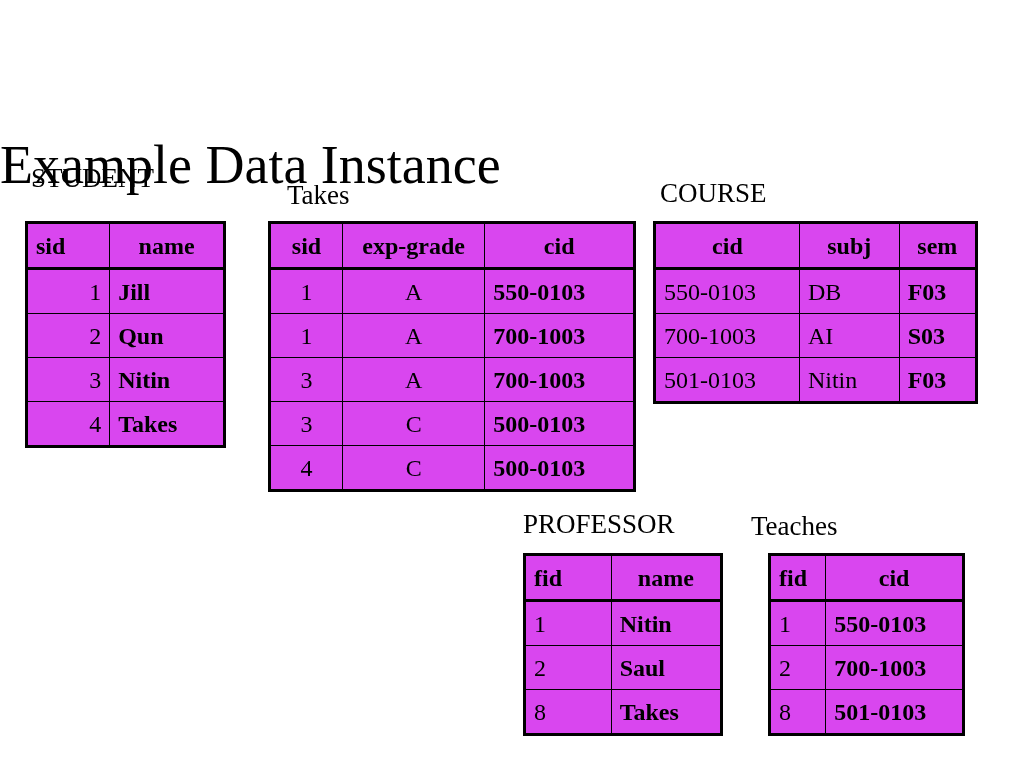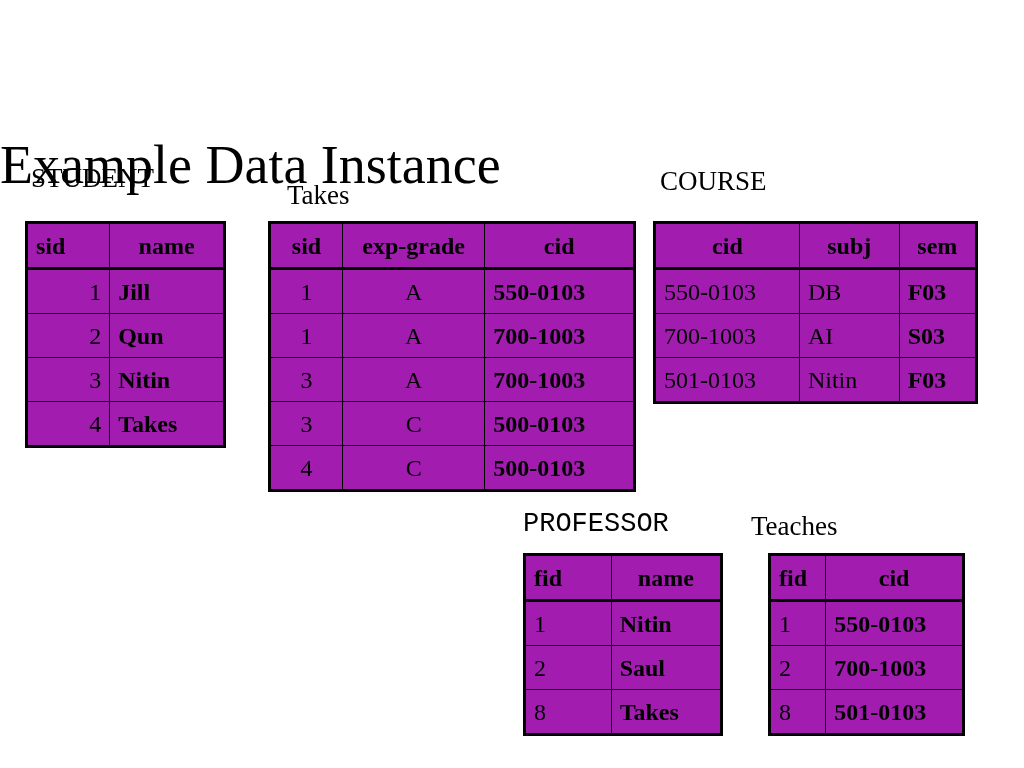--- a/index.html
+++ b/index.html
@@ -39,21 +39,21 @@
     line-height: 30px;
     font-weight: normal;
     white-space: nowrap;
   }
 
   
   .db-table {
     position: absolute;
     border-collapse: collapse;
     border: 3px solid #000000;
-    background: #a21caf;
+    background: #d946ef;
     table-layout: fixed;
   }
   .db-table td,
   .db-table th {
     border: 1px solid #000000;
     font-weight: normal;
     font-size: 24px;
     line-height: 26px;
     padding: 0 8px;
     vertical-align: middle;
@@ -76,25 +76,25 @@
   
   #tbl-student  { left: 25px;  top: 221px; width: 201px; }
   #cap-student  { left: 31px;  top: 163px; }
   #tbl-student th, #tbl-student td { height: 43px; }
 
   #tbl-takes    { left: 268px; top: 221px; width: 368px; }
   #cap-takes    { left: 287px; top: 180px; text-align: right; }
   #tbl-takes th, #tbl-takes td { height: 43px; }
 
   #tbl-course   { left: 653px; top: 221px; width: 325px; }
-  #cap-course   { left: 660px; top: 166px; }
+  #cap-course   { left: 660px; top: 178px; }
   #tbl-course th, #tbl-course td { height: 43px; }
 
   #tbl-professor { left: 523px; top: 553px; width: 200px; }
-  #cap-professor { left: 523px; top: 509px; font-family: Liberation Mono, monospace; }
+  #cap-professor { left: 523px; top: 509px; }
   #tbl-professor th, #tbl-professor td { height: 43px; }
 
   #tbl-teaches   { left: 768px; top: 553px; width: 197px; }
   #cap-teaches   { left: 751px; top: 511px; }
   #tbl-teaches th, #tbl-teaches td { height: 43px; }
 </style>
 </head>
 <body>
 
 <h1 id="slide-title">Example Data Instance</h1>

